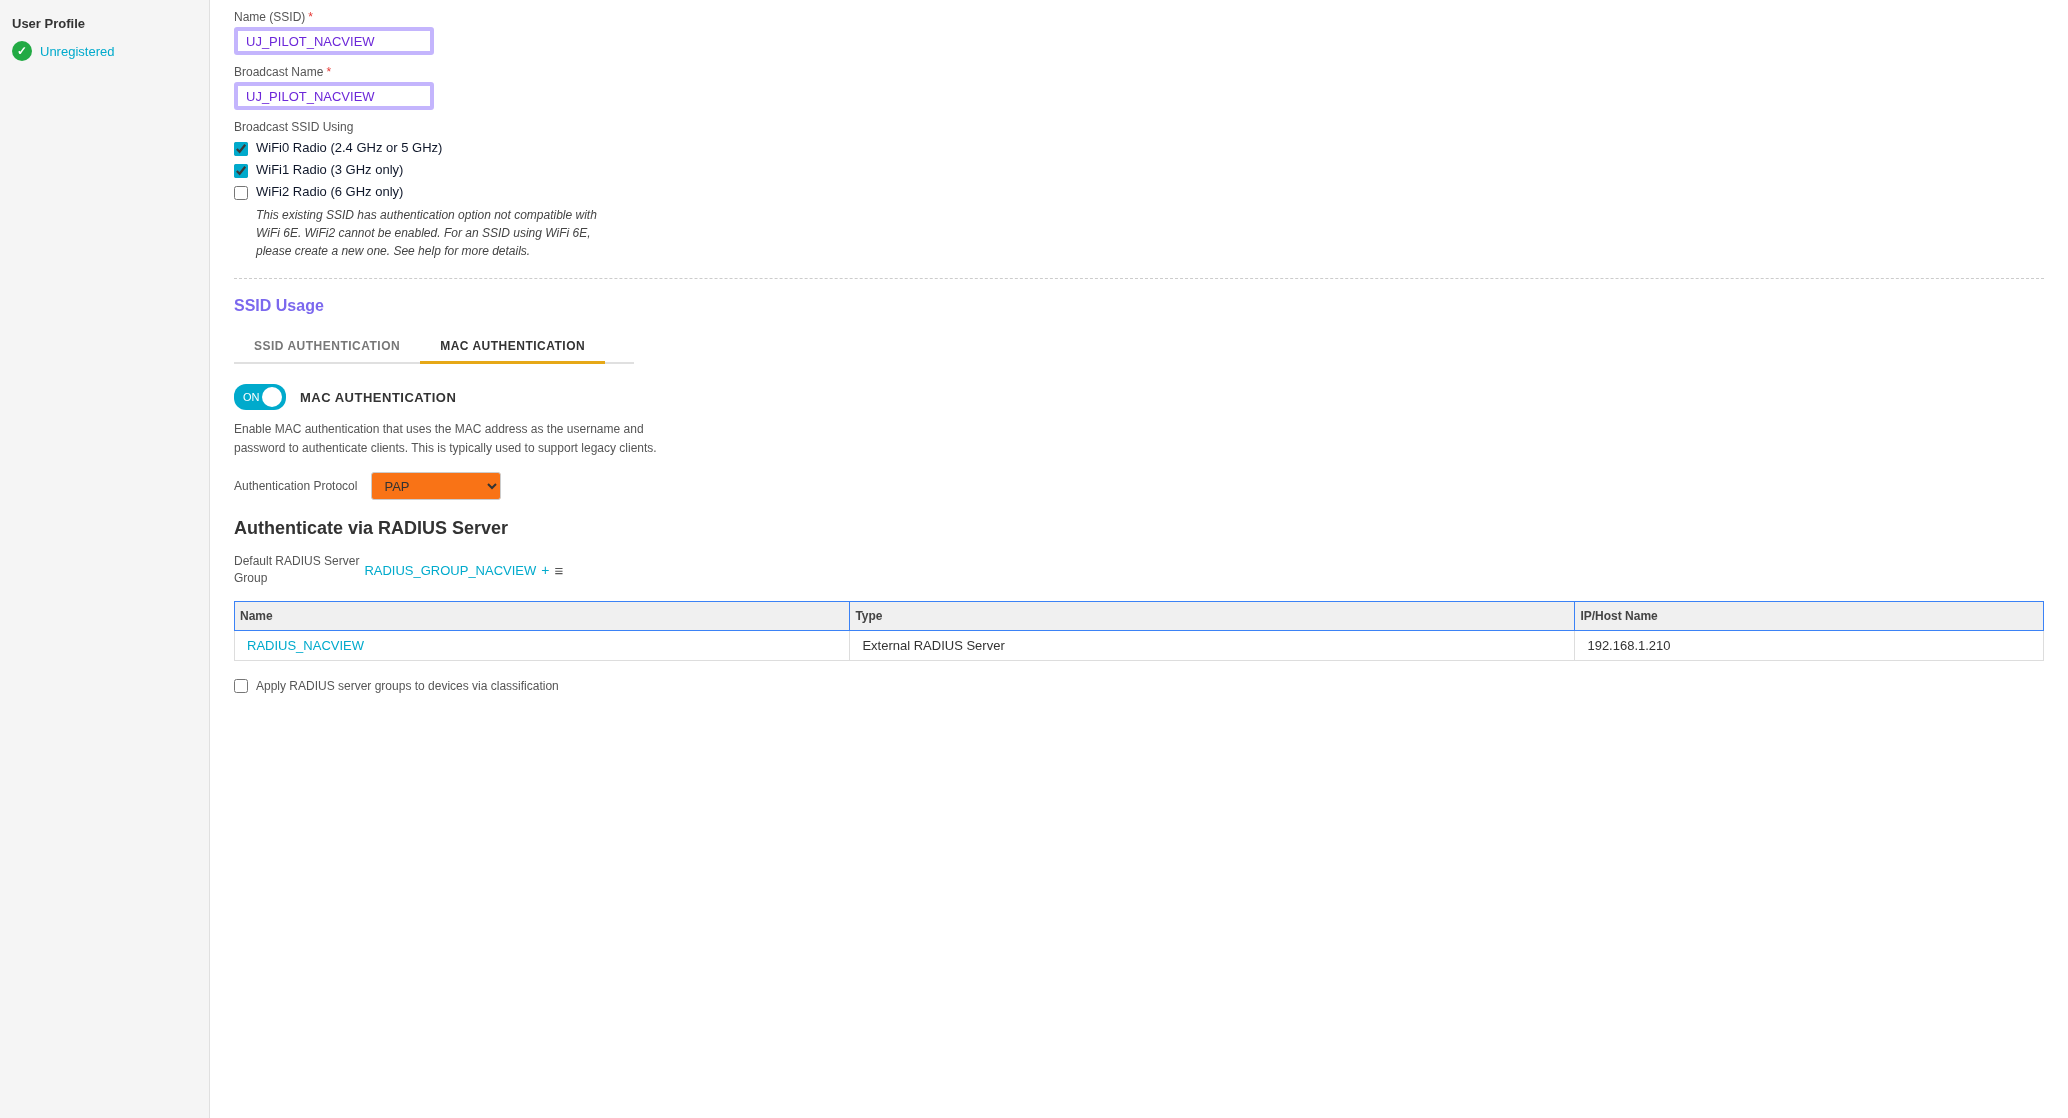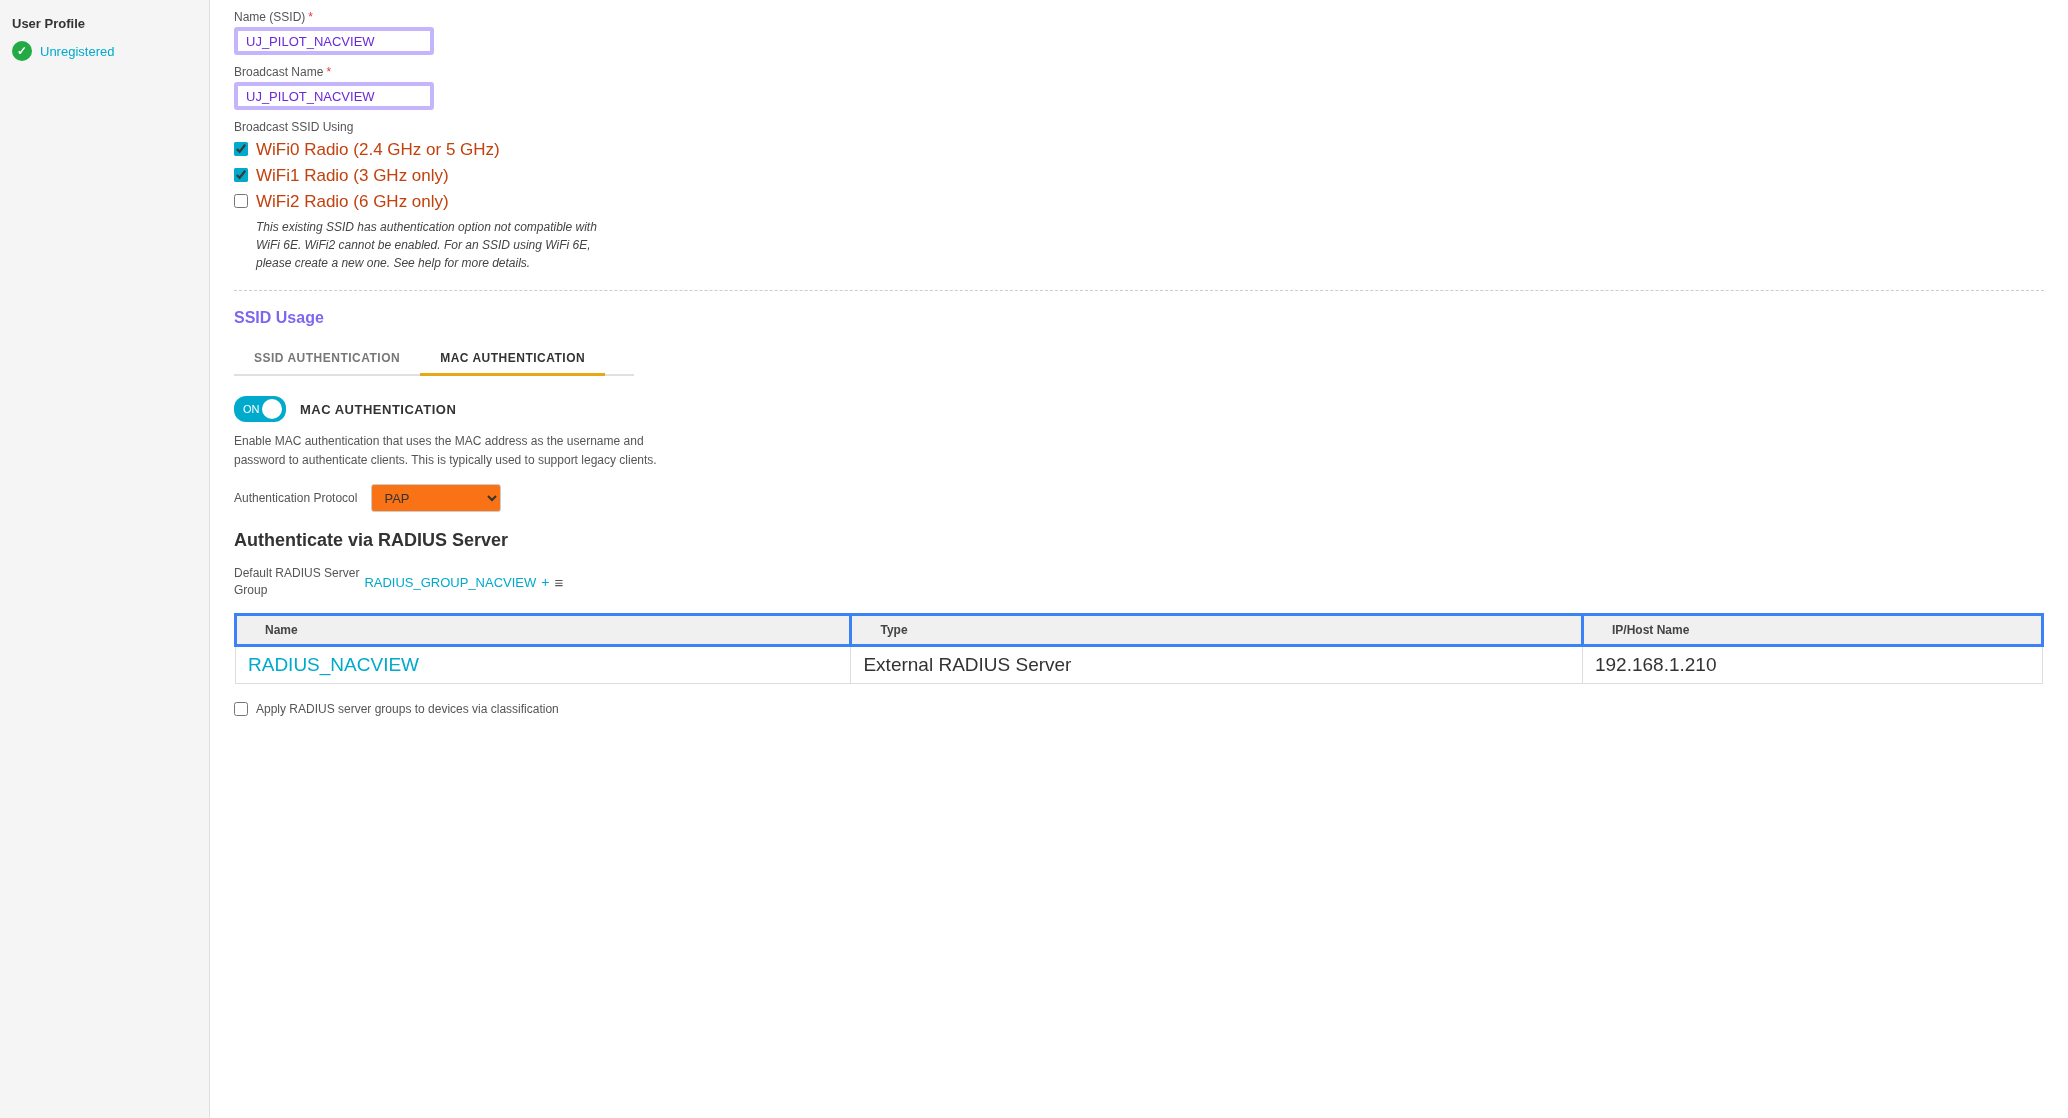--- a/index.html
+++ b/index.html
@@ -91,22 +91,22 @@
       margin-bottom: 6px;
     }
     .checkbox-row input[type="checkbox"] {
       margin-top: 2px;
       accent-color: #00aacc;
       width: 14px;
       height: 14px;
       flex-shrink: 0;
     }
     .checkbox-row label {
-      font-size: 17px;
-      color: #c2410c;
+      font-size: 13px;
+      color: #0f172a;
     }
     .wifi2-note {
       margin-left: 22px;
       margin-top: 4px;
       font-style: italic;
       font-size: 12px;
       color: #444;
       line-height: 1.5;
       max-width: 360px;
     }
@@ -263,31 +263,31 @@
     }
 
     
     .radius-table {
       width: 100%;
       border-collapse: collapse;
       margin-bottom: 18px;
     }
     .radius-table th {
       background: #f0f0f0;
-      border: 3px solid #3b82f6;
-      padding: 7px 28px;
+      border: 1px solid #3b82f6;
+      padding: 7px 5px;
       font-size: 12px;
       font-weight: bold;
       color: #444;
       text-align: left;
     }
     .radius-table td {
       border: 1px solid #ddd;
       padding: 7px 12px;
-      font-size: 19px;
+      font-size: 13px;
     }
     .radius-table td.name-cell {
       color: #00aacc;
       cursor: pointer;
     }
 
     
     .apply-row {
       display: flex;
       align-items: center;

